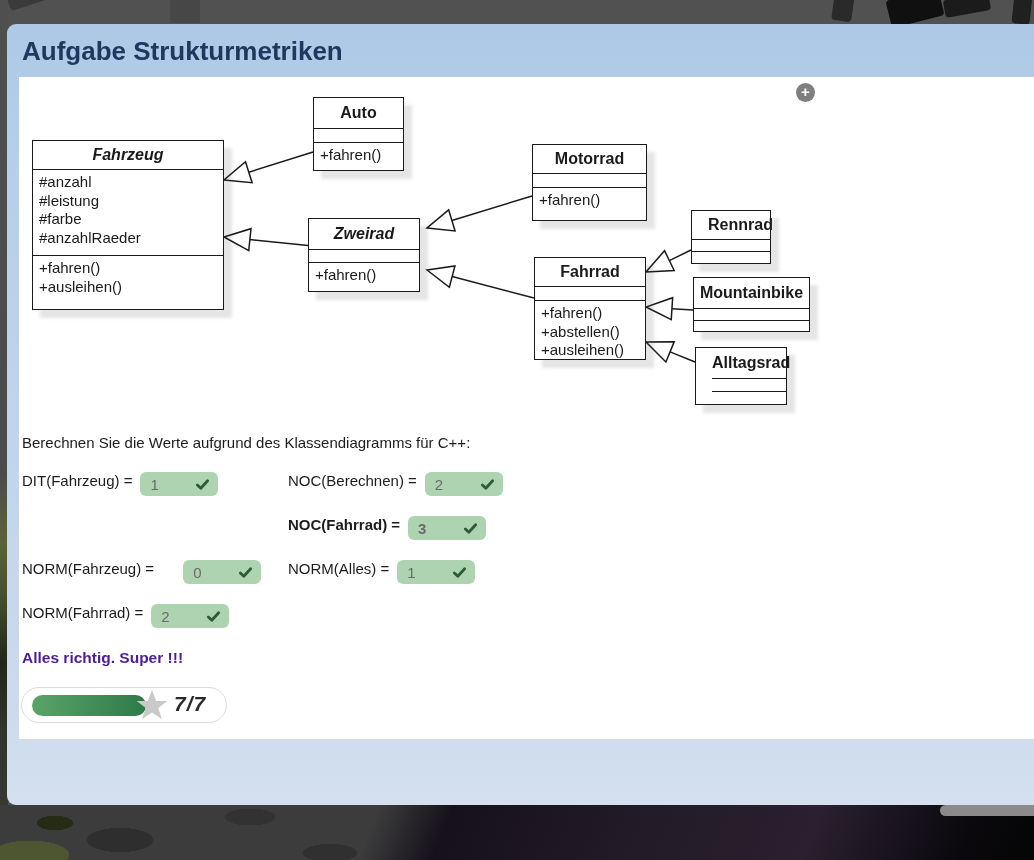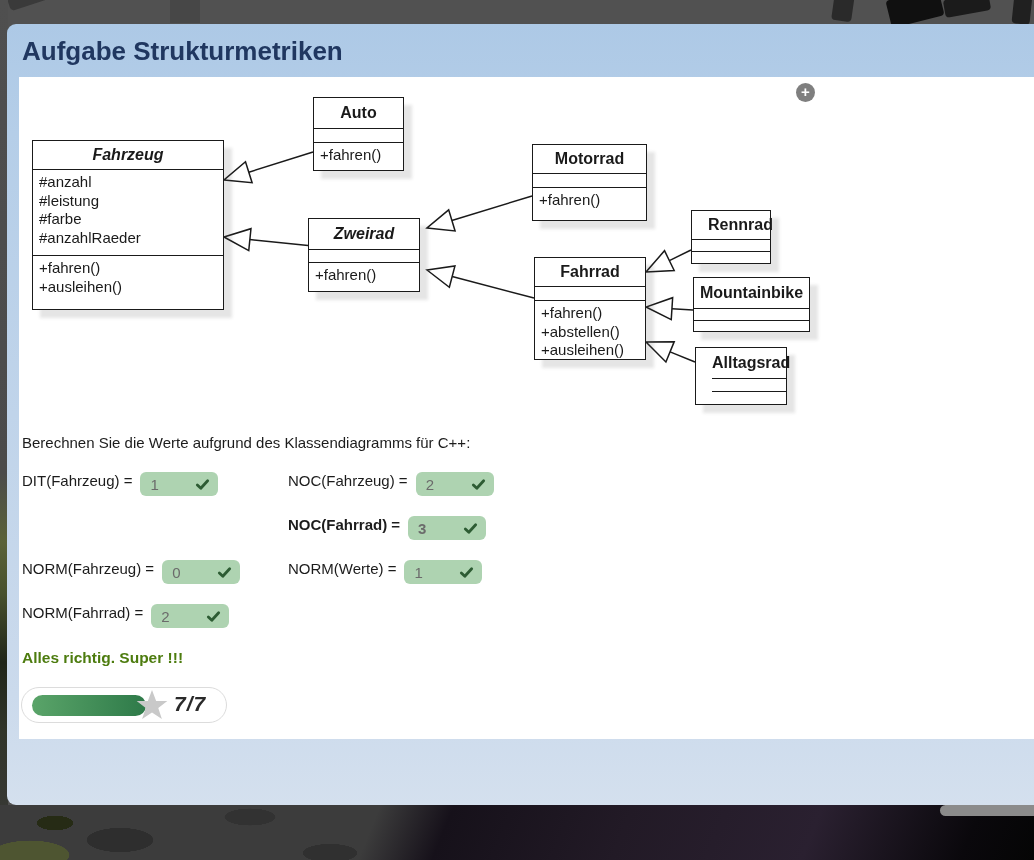--- a/index.html
+++ b/index.html
@@ -199,52 +199,52 @@
           <span class="ans-cell" style="left: 0px;">
             <span class="ans-label">DIT(Fahrzeug) =</span>
             <span class="ans-field" style="background: rgb(174, 211, 177);">
               <span class="ans-value" style="color: rgb(107, 107, 107);">1</span>
               <svg class="ans-check" width="15" height="15" viewBox="0 0 16 16">
                 <path d="M2.5 8.5 L6.2 12 L13.5 4" stroke="#2d5c33" stroke-width="3" fill="none" stroke-linecap="round" stroke-linejoin="round"></path>
               </svg>
             </span>
           </span>
           <span class="ans-cell" style="left: 266px;">
-            <span class="ans-label">NOC(Fahrzeug) =</span>
+            <span class="ans-label">NOC(Berechnen) =</span>
             <span class="ans-field" style="background: rgb(174, 211, 177);">
               <span class="ans-value" style="color: rgb(107, 107, 107);">2</span>
               <svg class="ans-check" width="15" height="15" viewBox="0 0 16 16">
                 <path d="M2.5 8.5 L6.2 12 L13.5 4" stroke="#2d5c33" stroke-width="3" fill="none" stroke-linecap="round" stroke-linejoin="round"></path>
               </svg>
             </span>
           </span>
         </div>
         <div class="ans-row" style="top: 439px;">
           <span class="ans-cell" style="left: 266px; font-weight: bold;">
             <span class="ans-label">NOC(Fahrrad) =</span>
             <span class="ans-field" style="background: rgb(174, 211, 177);">
               <span class="ans-value" style="color: rgb(107, 107, 107);">3</span>
               <svg class="ans-check" width="15" height="15" viewBox="0 0 16 16">
                 <path d="M2.5 8.5 L6.2 12 L13.5 4" stroke="#2d5c33" stroke-width="3" fill="none" stroke-linecap="round" stroke-linejoin="round"></path>
               </svg>
             </span>
           </span>
         </div>
         <div class="ans-row" style="top: 483px;">
-          <span class="ans-cell" style="left: 0px;">
+          <span class="ans-cell" style="left: 0px; gap: 21px;">
             <span class="ans-label">NORM(Fahrzeug) =</span>
             <span class="ans-field" style="background: rgb(174, 211, 177);">
               <span class="ans-value" style="color: rgb(107, 107, 107);">0</span>
               <svg class="ans-check" width="15" height="15" viewBox="0 0 16 16">
                 <path d="M2.5 8.5 L6.2 12 L13.5 4" stroke="#2d5c33" stroke-width="3" fill="none" stroke-linecap="round" stroke-linejoin="round"></path>
               </svg>
             </span>
           </span>
           <span class="ans-cell" style="left: 266px;">
-            <span class="ans-label">NORM(Werte) =</span>
+            <span class="ans-label">NORM(Alles) =</span>
             <span class="ans-field" style="background: rgb(174, 211, 177);">
               <span class="ans-value" style="color: rgb(107, 107, 107);">1</span>
               <svg class="ans-check" width="15" height="15" viewBox="0 0 16 16">
                 <path d="M2.5 8.5 L6.2 12 L13.5 4" stroke="#2d5c33" stroke-width="3" fill="none" stroke-linecap="round" stroke-linejoin="round"></path>
               </svg>
             </span>
           </span>
         </div>
         <div class="ans-row" style="top: 527px;">
           <span class="ans-cell" style="left: 0px;">
@@ -252,21 +252,21 @@
             <span class="ans-field" style="background: rgb(174, 211, 177);">
               <span class="ans-value" style="color: rgb(107, 107, 107);">2</span>
               <svg class="ans-check" width="15" height="15" viewBox="0 0 16 16">
                 <path d="M2.5 8.5 L6.2 12 L13.5 4" stroke="#2d5c33" stroke-width="3" fill="none" stroke-linecap="round" stroke-linejoin="round"></path>
               </svg>
             </span>
           </span>
         </div>
       </div>
 
-    <div class="feedback" style="color: #4d7c0f;">Alles richtig. Super !!!</div>
+    <div class="feedback" style="color: #4c1d95;">Alles richtig. Super !!!</div>
 
     <div class="progress">
       <div class="progress-bar" style="background: linear-gradient(90deg, rgb(90, 164, 105), rgb(46, 122, 73));"></div>
       <svg class="progress-star" width="34" height="34" viewBox="0 0 32 32">
         <polygon points="16,1 19.9,11.2 30.4,11.2 21.9,17.9 25.3,28.3 16,22.1 6.7,28.3 10.1,17.9 1.6,11.2 12.1,11.2" fill="#c9c9c9"></polygon>
       </svg>
       <div class="progress-score">
         <span>7</span><span>/</span><span>7</span>
       </div>
     </div>

